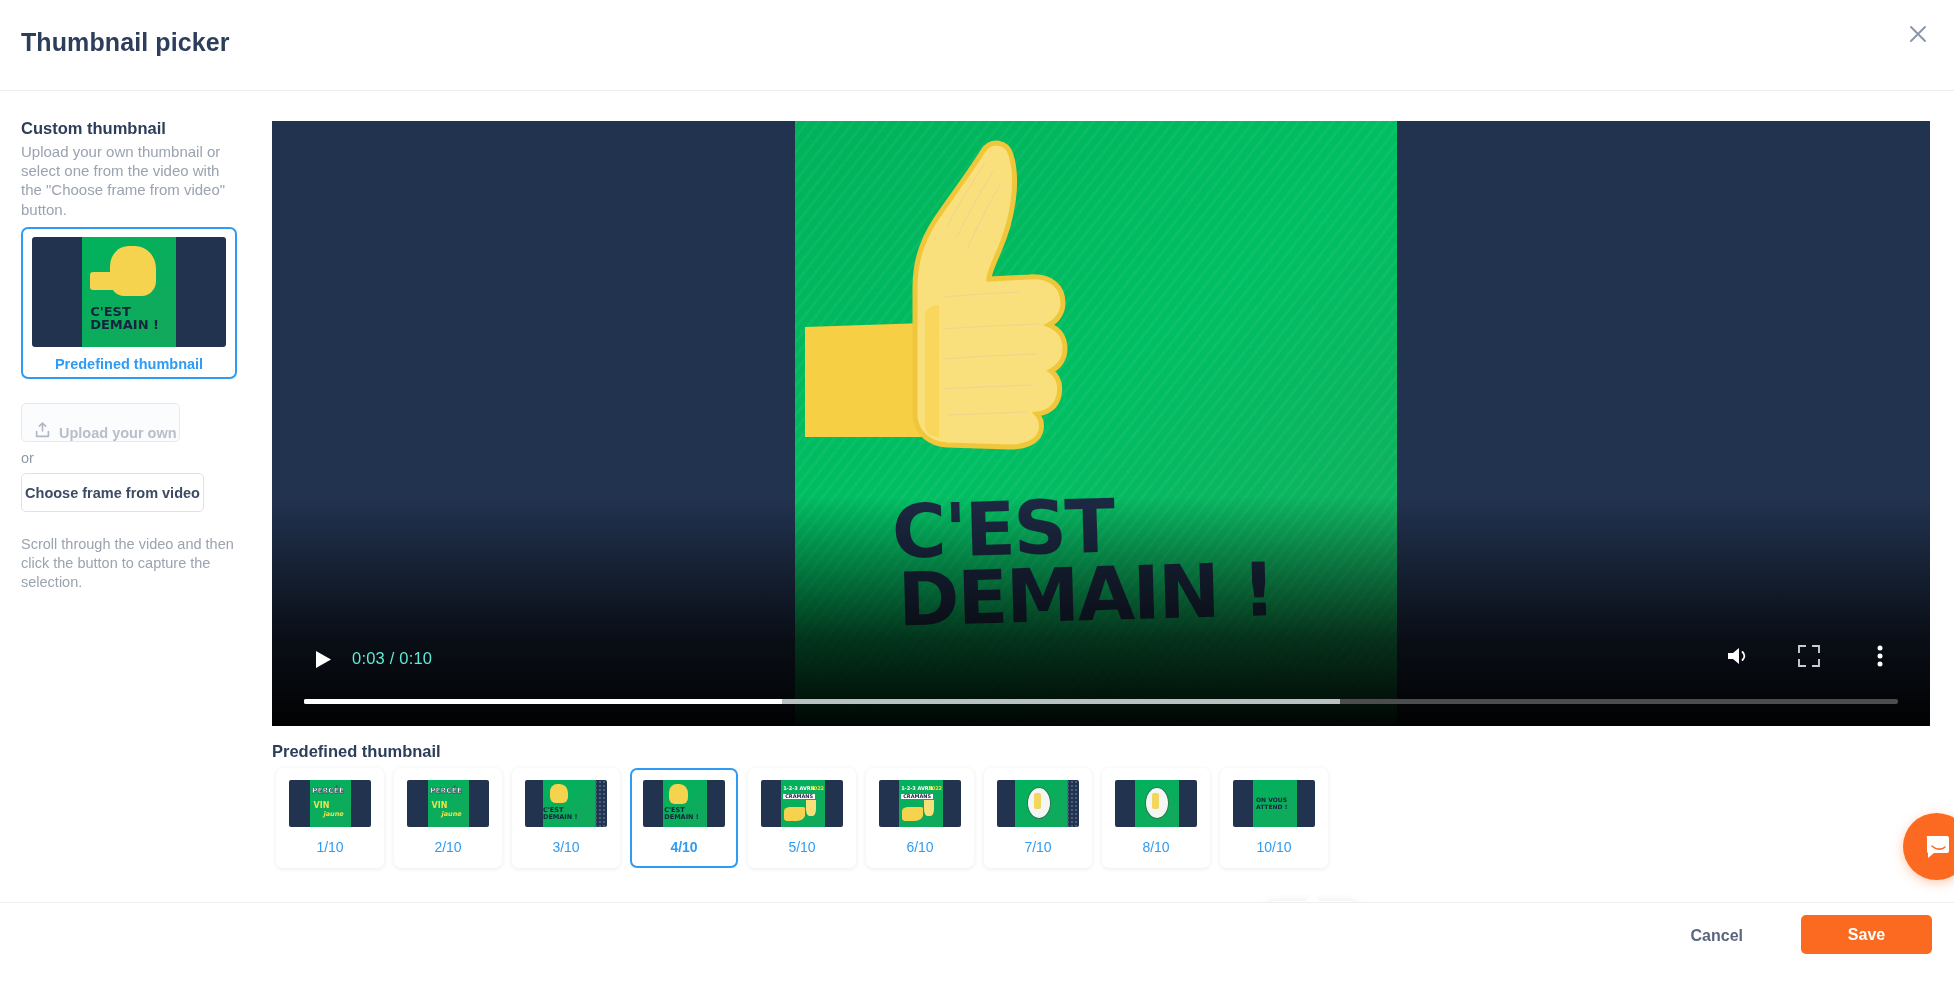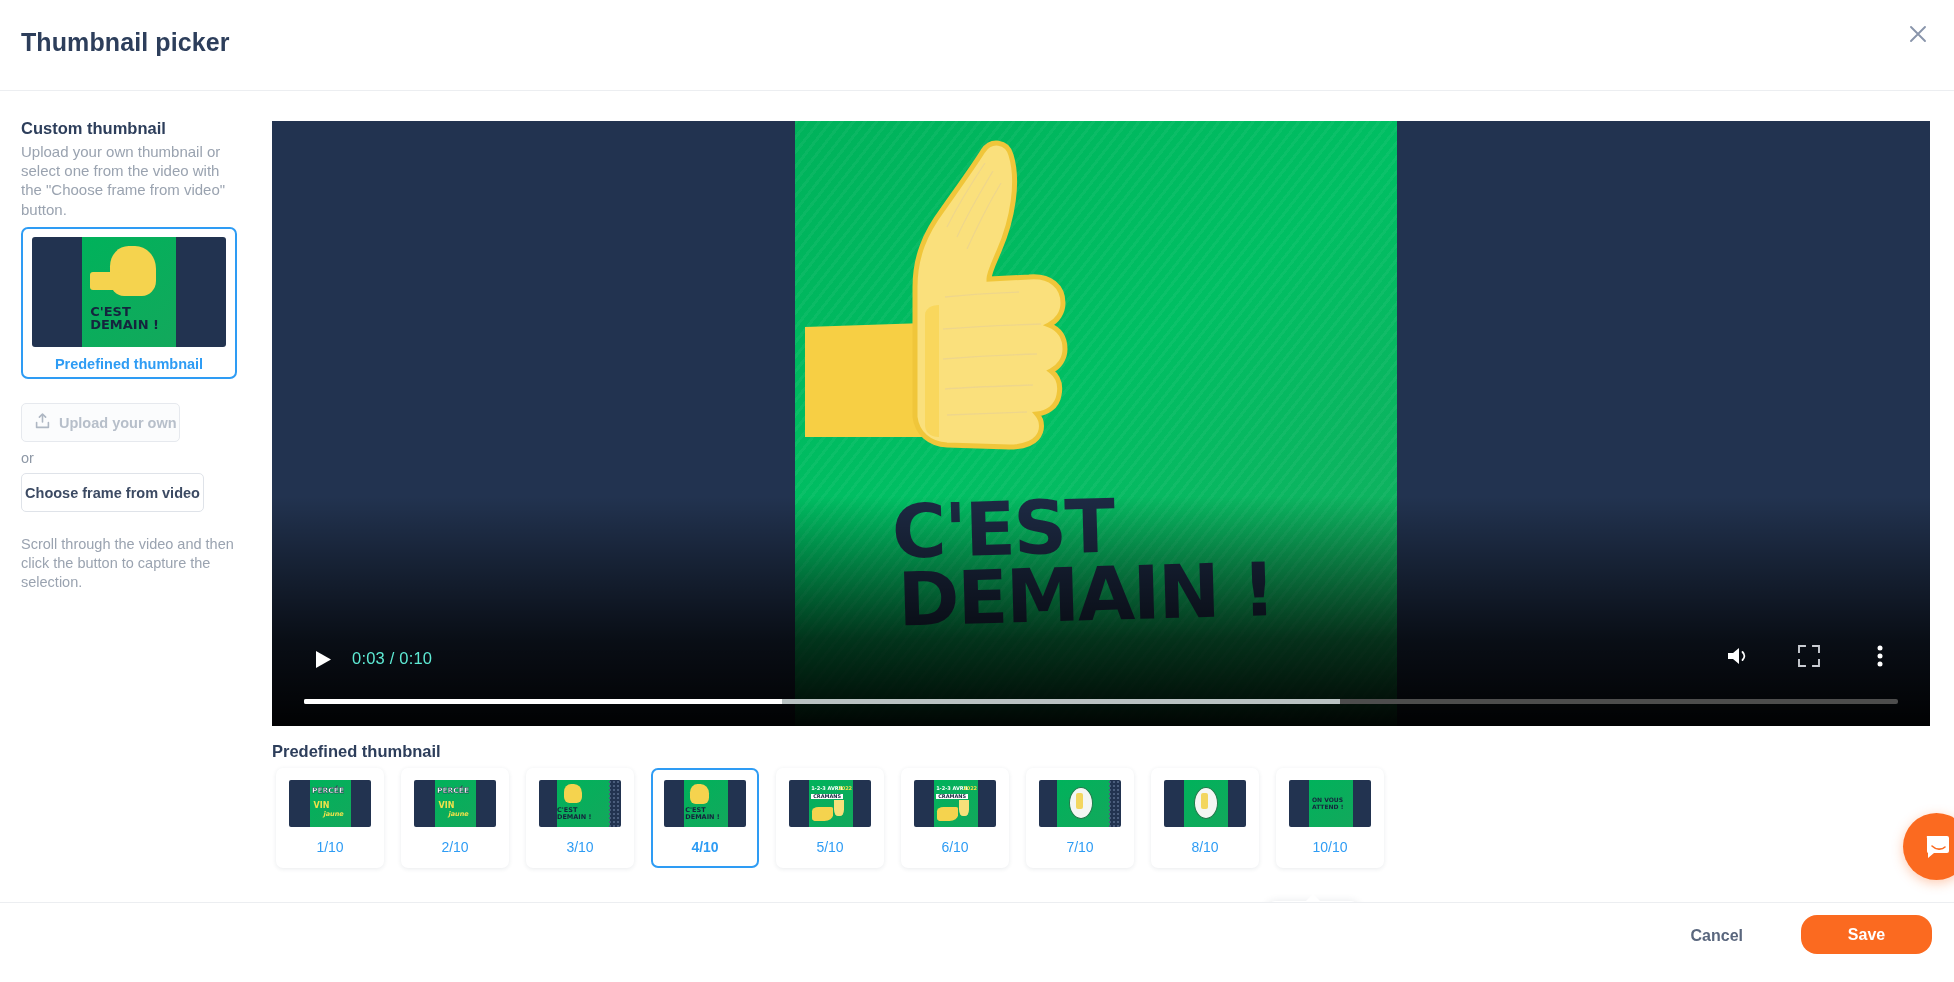--- a/index.html
+++ b/index.html
@@ -44,21 +44,21 @@
     width: 194px; height: 110px; border-radius: 3px; overflow: hidden;
     position: relative; background: #223350;
   }
   .thumb-card-label {
     font-size: 14.5px; font-weight: 700; color: #2e9cf4; margin-top: 9px;
   }
 
   .btn-upload {
     position: absolute; left: 21px; top: 403px; width: 159px; height: 39px;
     border: 1px solid #e6e9ee; border-radius: 5px; background: #fbfcfd;
-    display: flex; align-items: center; gap: 9px; padding-left: 13px;
+    display: flex; align-items: flex-end; gap: 9px; padding-left: 13px;
     font-size: 14.5px; font-weight: 700; color: #b7bfca; cursor: not-allowed;
   }
   .or-text { position: absolute; left: 21px; top: 450px; font-size: 14.5px; color: #8e98a6; text-align: center; }
   .btn-choose {
     position: absolute; left: 21px; top: 473px; width: 183px; height: 39px;
     border: 1px solid #dfe3e9; border-radius: 5px; background: #fff;
     display: flex; align-items: center; justify-content: center;
     font-size: 14.5px; font-weight: 700; color: #3c4a63; cursor: pointer;
   }
   .hint {
@@ -120,21 +120,21 @@
   }
   .prog-buffer { position: absolute; left: 0; top: 0; height: 100%; background: #b9c2c2; }
   .prog-played { position: absolute; left: 0; top: 0; height: 100%; background: #ffffff; }
 
   
   .strip-title {
     position: absolute; left: 272px; top: 742px;
     font-size: 16.5px; font-weight: 700; color: #2d3e5b;
   }
   .strip {
-    position: absolute; left: 276px; top: 768px; display: flex; gap: 16px;
+    position: absolute; left: 276px; top: 768px; display: flex; gap: 9px;
   }
   .pcard {
     width: 108px; height: 100px; margin-right: 1px;
     background: #fff; border: 1px solid transparent; border-radius: 7px;
     box-shadow: 0 1px 4px rgba(40,55,80,.10);
     display: flex; flex-direction: column; align-items: center;
     padding-top: 11px; cursor: pointer; position: relative;
   }
   .pcard.selected { border: 2px solid #2e9cf4; box-shadow: none; padding-top: 10px; }
   .pcard .frame {
@@ -181,21 +181,21 @@
   .footer {
     position: absolute; left: 0; bottom: 0; width: 1954px; height: 74px;
     border-top: 1px solid #eceef1; background: #fff;
   }
   .cancel-link {
     position: absolute; right: 211px; top: 24px;
     font-size: 16px; font-weight: 700; color: #5a677e; cursor: pointer;
   }
   .save-btn {
     position: absolute; right: 22px; top: 12px; width: 131px; height: 39px;
-    background: #fb6a20; border-radius: 16px; border: none;
+    background: #fb6a20; border-radius: 5px; border: none;
     color: #fff; font-size: 16px; font-weight: 700; cursor: pointer;
     font-family: "Liberation Sans", sans-serif;
   }
 
   .chat-bubble {
     position: absolute; right: -16px; bottom: 96px; width: 67px; height: 67px;
     border-radius: 50%; background: #fb6a20;
     display: flex; align-items: center; justify-content: center; cursor: pointer;
     box-shadow: 0 3px 12px rgba(251,106,32,.35);
   }

